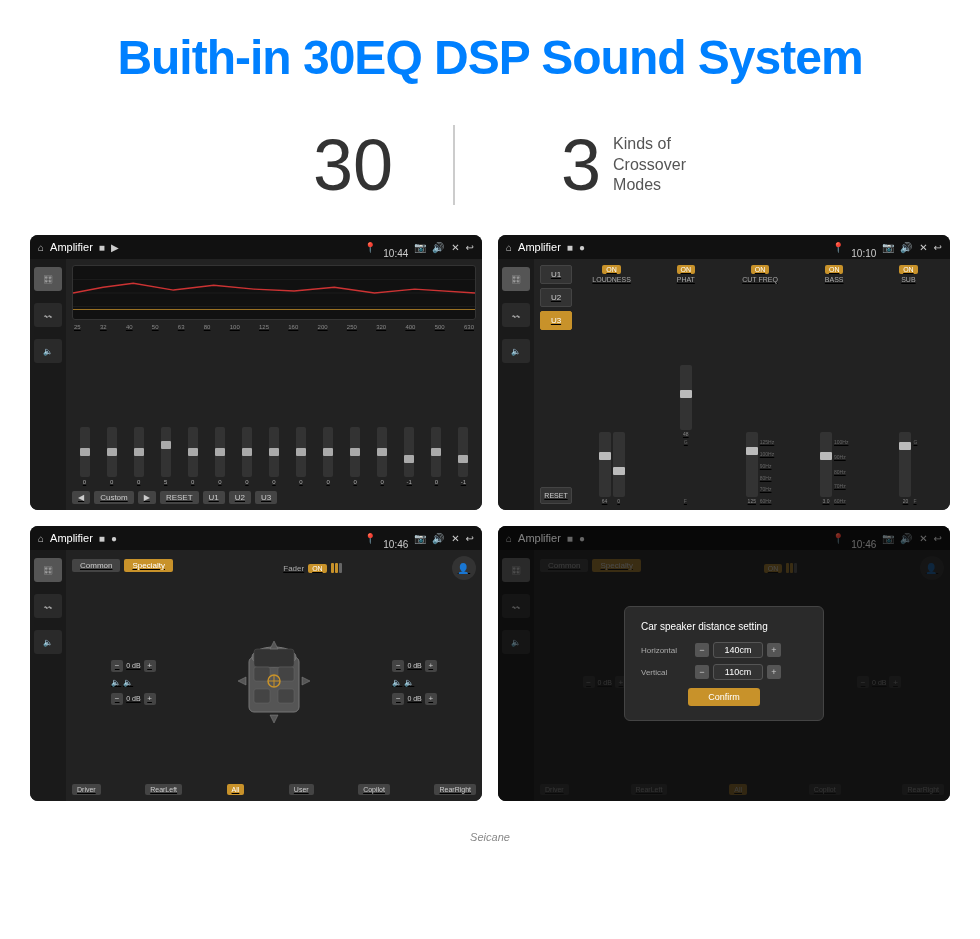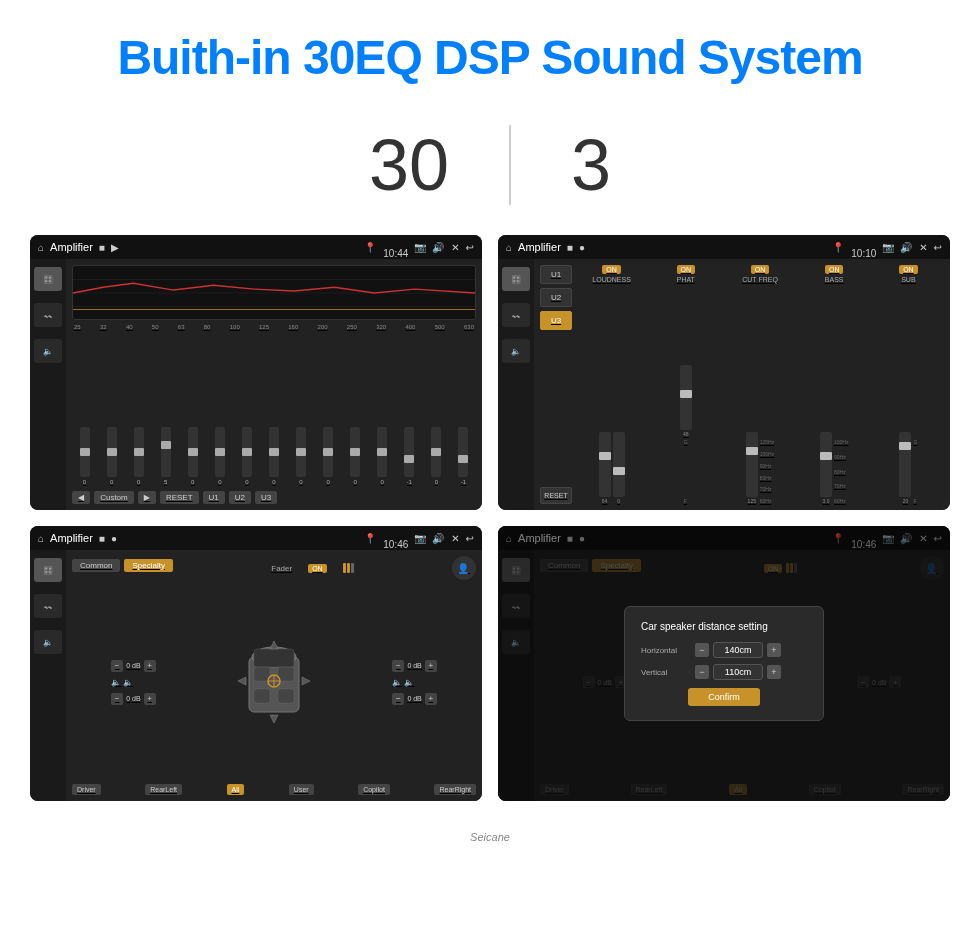--- a/index.html
+++ b/index.html
@@ -34,20 +34,21 @@
       display: flex;
       align-items: center;
       gap: 12px;
       padding: 0 60px;
     }
     .stat-number {
       font-size: 72px;
       font-weight: 300;
       color: #333;
       line-height: 1;
+      margin-left: 46px;
     }
     .stat-label {
       font-size: 16px;
       color: #555;
       line-height: 1.3;
       max-width: 100px;
     }
     .stat-divider {
       width: 2px;
       height: 80px;
@@ -389,20 +390,21 @@
   <h1 class="page-title">Buith-in 30EQ DSP Sound System</h1>
 </div>
 
 <div class="stats-row">
   <div class="stat-item">
     <span class="stat-number">30</span>
   </div>
   <div class="stat-divider"></div>
   <div class="stat-item">
     <span class="stat-number">3</span>
+    <span class="stat-label">Kinds of<br>Crossover Modes</span>
   </div>
 </div>
 
 <div class="screenshots-grid">
 
   <div class="screen">
     <div class="screen-topbar">
       <span>⌂</span>
       <span class="topbar-title">Amplifier</span>
       <span>■</span>
@@ -709,21 +711,21 @@
         <div class="sidebar-btn">〰</div>
         <div class="sidebar-btn">🔈</div>
       </div>
       <div class="screen-main">
 
         <div style="display:flex;align-items:center;justify-content:space-between;margin-bottom:4px;">
           <div class="specialty-tabs">
             <div class="spec-tab">Common</div>
             <div class="spec-tab active">Specialty</div>
           </div>
-          <div style="display:flex;align-items:center;gap:16px;">
+          <div style="display:flex;align-items:center;gap:4px;">
             <span style="font-size:8px;color:#aaa;">Fader</span>
             <span class="fader-on">ON</span>
             <div class="fader-bars">
               <div class="fader-bar active"></div>
               <div class="fader-bar active"></div>
               <div class="fader-bar"></div>
             </div>
           </div>
           <div style="width:24px;height:24px;background:#333;border-radius:50%;display:flex;align-items:center;justify-content:center;font-size:10px;color:#aaa;">👤</div>
         </div>

